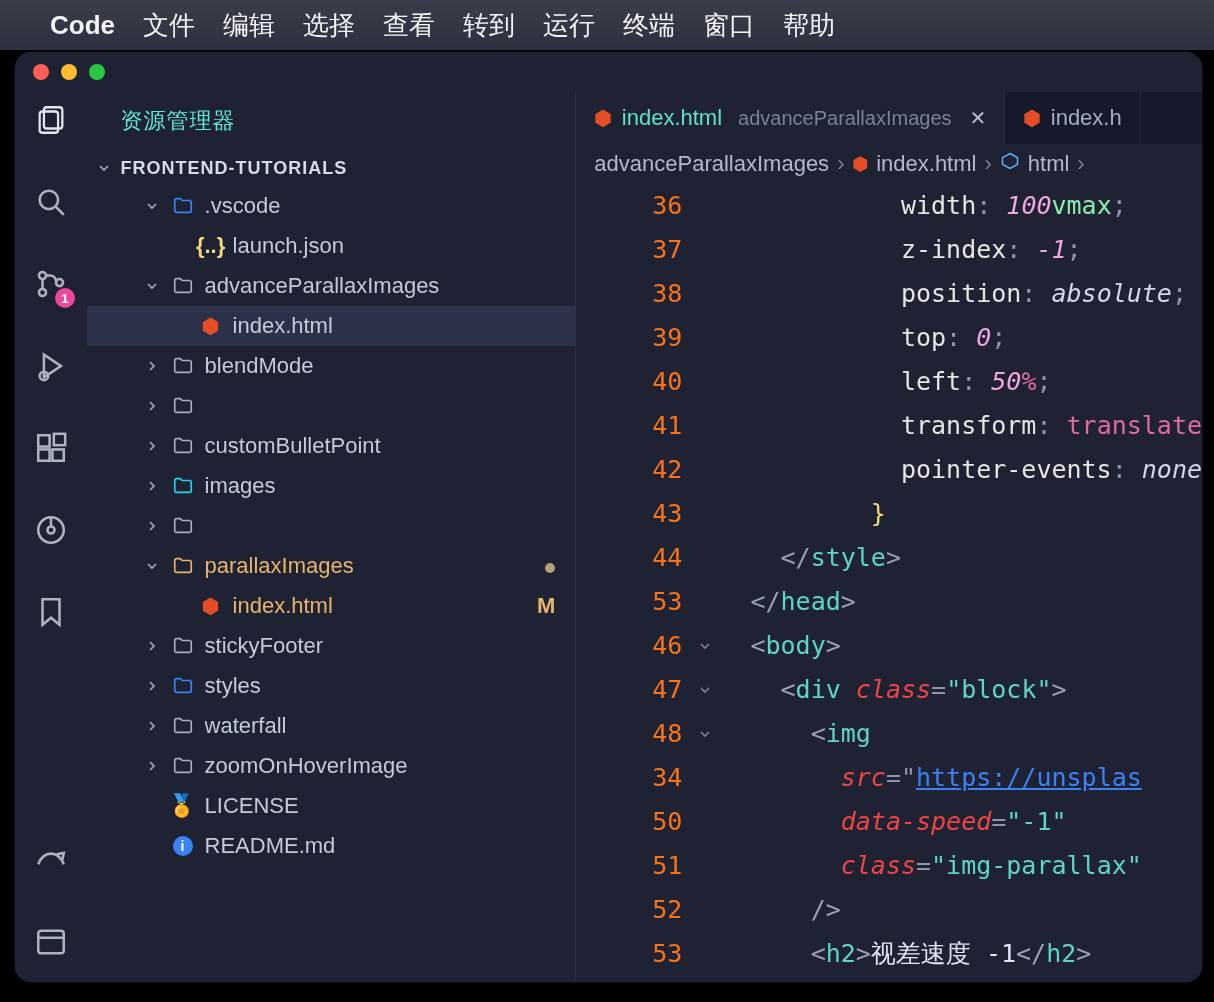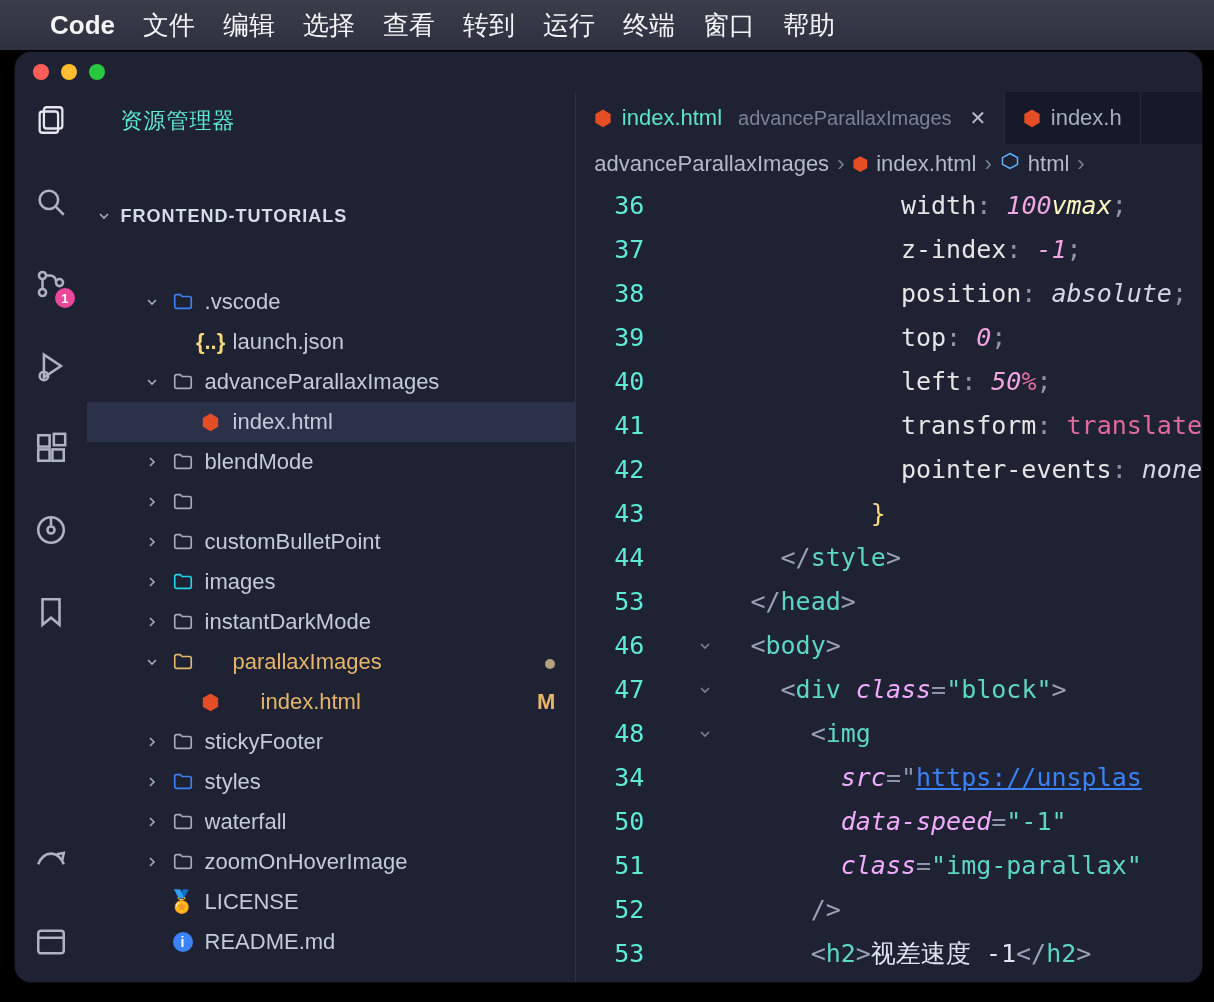--- a/index.html
+++ b/index.html
@@ -95,21 +95,20 @@
       display: flex;
       align-items: center;
       justify-content: center;
     }
     .sidebar {
       width: 520px;
       background: #1e2233;
       border-right: 1px solid #2d3144;
       display: flex;
       flex-direction: column;
-      gap: 48px;
     }
     .sidebar-title {
       height: 58px;
       display: flex;
       align-items: center;
       padding-left: 34px;
       font-size: 22px;
       color: #5eead4;
       letter-spacing: 1px;
     }
@@ -126,21 +125,21 @@
     }
     .tree { font-size: 22px; color: #c4cad8; }
     .tree-row {
       height: 40px;
       display: flex;
       align-items: center;
       gap: 10px;
       padding-right: 20px;
     }
     .tree-row.selected { background: #2b3149; }
-    .tree-row.modified .tree-label { color: #e6b56b; margin-left: 28px; }
+    .tree-row.modified .tree-label { color: #e6b56b; }
     .tree-row.modified .folder-icon svg { stroke: #e6b56b; }
     .indent { flex: 0 0 auto; }
     .tree-label { flex: 1; white-space: nowrap; overflow: hidden; text-overflow: ellipsis; }
     .chevron { width: 18px; display:flex; justify-content:center; color:#a4abbb; }
     .folder-icon, .file-icon { width: 24px; display:flex; justify-content:center; align-items:center; }
     .decoration { width: 28px; text-align: right; color: #e6b56b; font-weight: 700; }
     .mod-dot { width: 10px; height: 10px; border-radius: 50%; background: #b4a07d; display:inline-block; }
     .editor-area {
       flex: 1;
       display: flex;
@@ -182,47 +181,47 @@
     .code-area {
       flex: 1;
       display: flex;
       font-family: "SF Mono","Menlo","Consolas",monospace;
       font-size: 25px;
       line-height: 44px;
       overflow: hidden;
     }
     .gutter {
       width: 114px;
-      text-align: center;
-      color: #5eead4;
+      text-align: right;
+      color: #f97316;
       padding-right: 8px;
     }
     .gutter div { height: 44px; }
     .fold-col {
       width: 30px;
       color: #7b8297;
     }
     .fold-col div { height: 44px; display:flex; align-items:center; justify-content:center; }
     .code {
       flex: 1;
       color: #c9d1e2;
       white-space: pre;
       overflow: hidden;
     }
     .code div { height: 44px; }
     
     .c-prop { color: #e5e5e5; }
     .c-num { color: #f0a6e0; font-style: italic; }
-    .c-unit { font-style: italic; color:#fef9c3;}
+    .c-unit { color:#86efac;}
     .c-val { font-style: italic; color:#d2d7e8;}
     .c-punc { color: #8f96ab; }
     .c-tag { color: #5dd6c3; }
     .c-bracket { color: #9aa1b5; }
     .c-brace { color: #f5d97d; }
-    .c-attr { color: #f0abfc; font-style: italic; }
+    .c-attr { color: #ef4444; font-style: italic; }
     .c-str { color: #5dd6c3; }
     .c-link { color: #3b82f6; text-decoration: underline; }
     .c-text { color: #e0e5f2; }
     .c-pct { color: #e06a9c; }
   </style>
 </head>
 <body>
 
 <div class="menubar">
   <span class="apple-icon"></span>
@@ -434,21 +433,20 @@
             <span class="chevron">
               <svg width="16" height="16" viewBox="0 0 24 24" fill="none" stroke="currentColor" stroke-width="2.5">
                 <polyline points="9 6 15 12 9 18"></polyline>
               </svg>
             </span>
             <span class="folder-icon">
               <svg width="22" height="22" viewBox="0 0 24 24" fill="none" stroke="#a7adbf" stroke-width="1.8">
                 <path d="M3 6a2 2 0 0 1 2-2h4l2 2h8a2 2 0 0 1 2 2v9a2 2 0 0 1-2 2H5a2 2 0 0 1-2-2z"></path>
               </svg>
             </span>
-            <span class="tree-label">instantDarkMode</span>
             <span class="decoration"></span>
           </div>
           <div class="tree-row modified">
             <span class="indent" style="width:46px"></span>
             <span class="chevron">
               <svg width="16" height="16" viewBox="0 0 24 24" fill="none" stroke="currentColor" stroke-width="2.5">
                 <polyline points="6 9 12 15 18 9"></polyline>
               </svg>
             </span>
             <span class="folder-icon">

